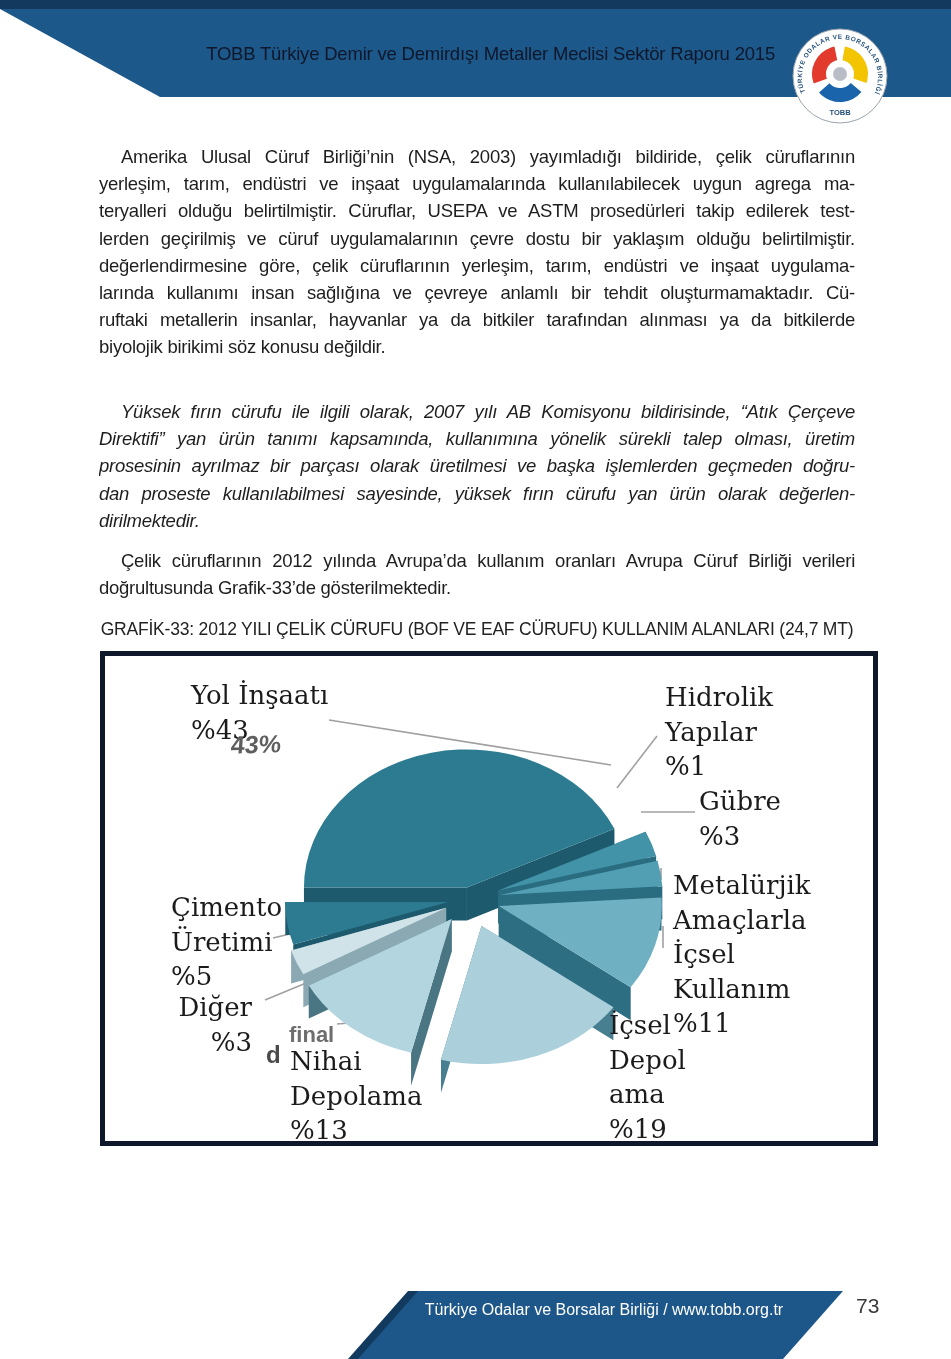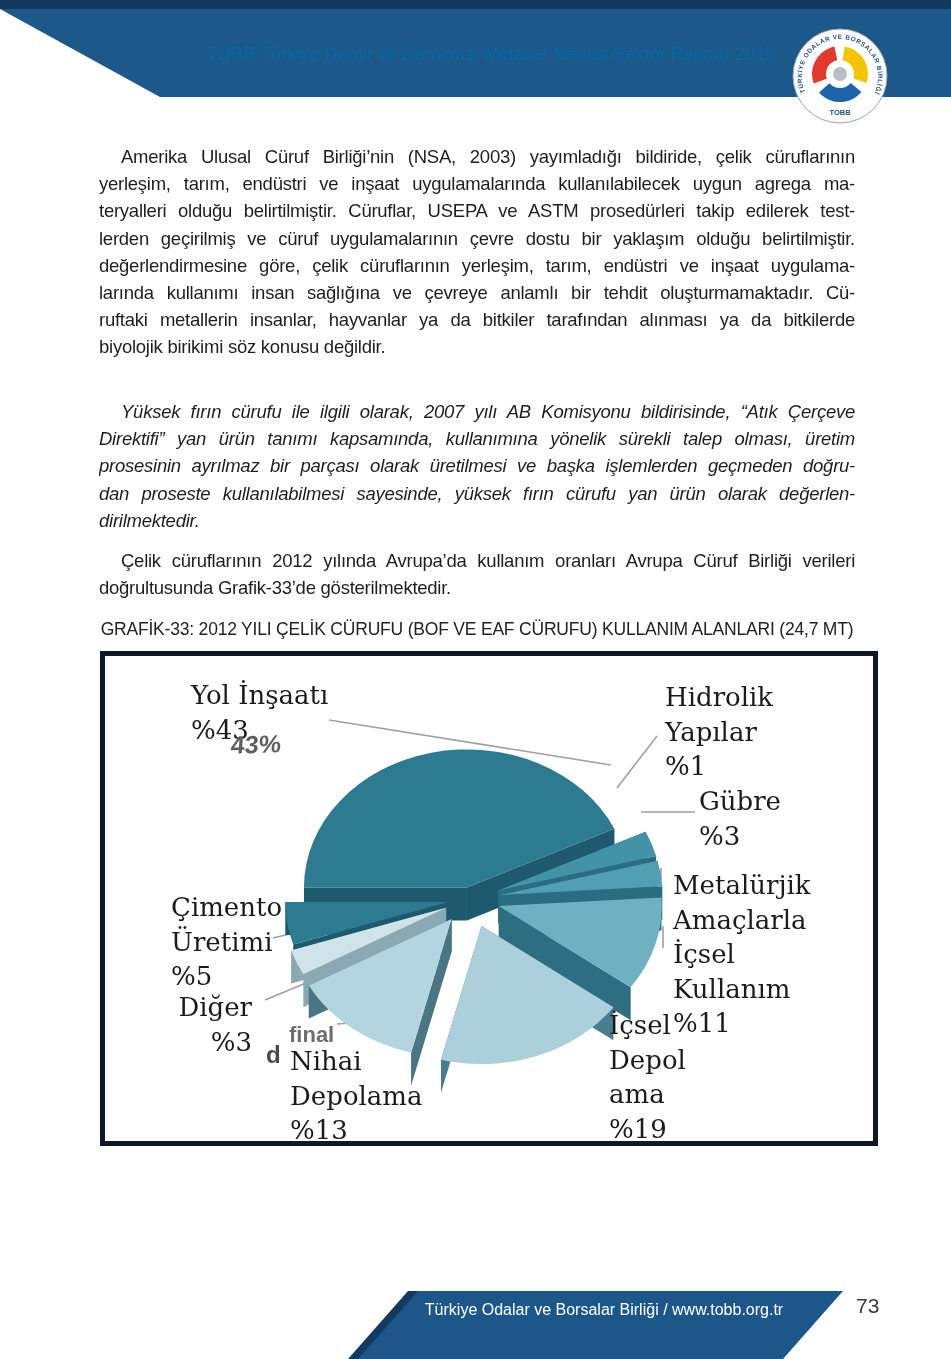--- a/index.html
+++ b/index.html
@@ -3,21 +3,21 @@
 <meta charset="utf-8">
 <style>
   html,body{margin:0;padding:0;background:#e8e8e8;}
   #page{position:relative;width:951px;height:1359px;background:#ffffff;overflow:hidden;
         font-family:"Liberation Sans",sans-serif;margin:0 auto;}
   
   .top-strip{position:absolute;left:0;top:0;width:951px;height:9px;background:#14395e;}
   .header-band{position:absolute;left:0;top:9px;width:951px;height:88px;background:#1d588a;
                clip-path:polygon(0 0,100% 0,100% 100%,160px 100%,0 0);}
   .header-title{position:absolute;left:0;right:176px;top:43px;text-align:right;
-                color:#0369a1;font-size:18.5px;letter-spacing:-0.2px;}
+                color:#0f172a;font-size:18.5px;letter-spacing:-0.2px;}
   .logo{position:absolute;left:792px;top:26px;width:96px;height:100px;}
   
   .para{position:absolute;left:99px;width:756px;color:#1e1e1e;font-size:18.5px;
         line-height:27.2px;letter-spacing:-0.25px;}
   .tline{text-align:justify;text-align-last:justify;height:27.2px;overflow:hidden;}
   .tline.last{text-align-last:left;}
   .tline.first{padding-left:22px;}
   #para1{top:143px;} #para2{top:398px;font-style:italic;} #para3{top:547px;}
   .fig-caption{position:absolute;left:99px;top:619px;width:756px;color:#222222;
                font-size:17.5px;letter-spacing:-0.2px;text-align:center;}

